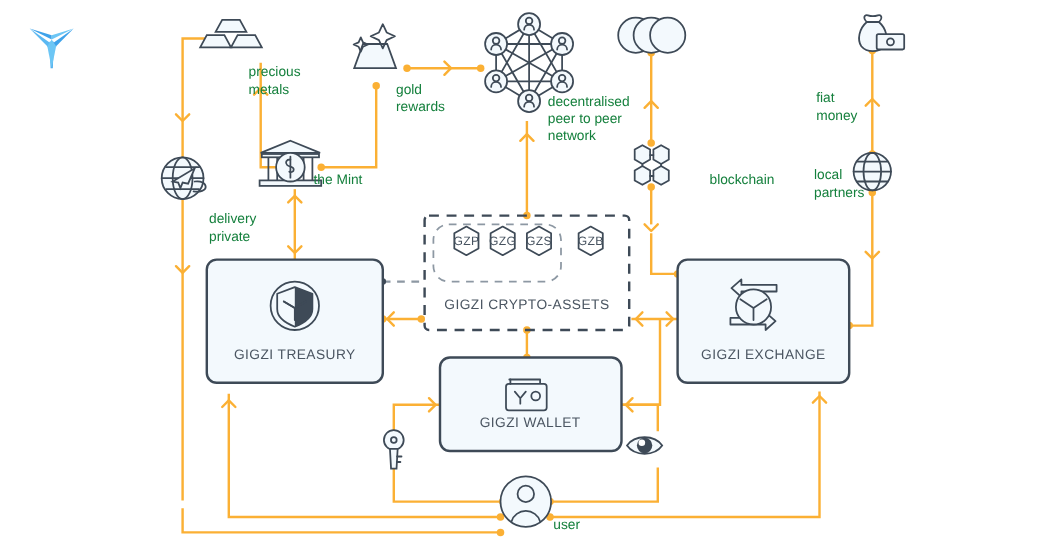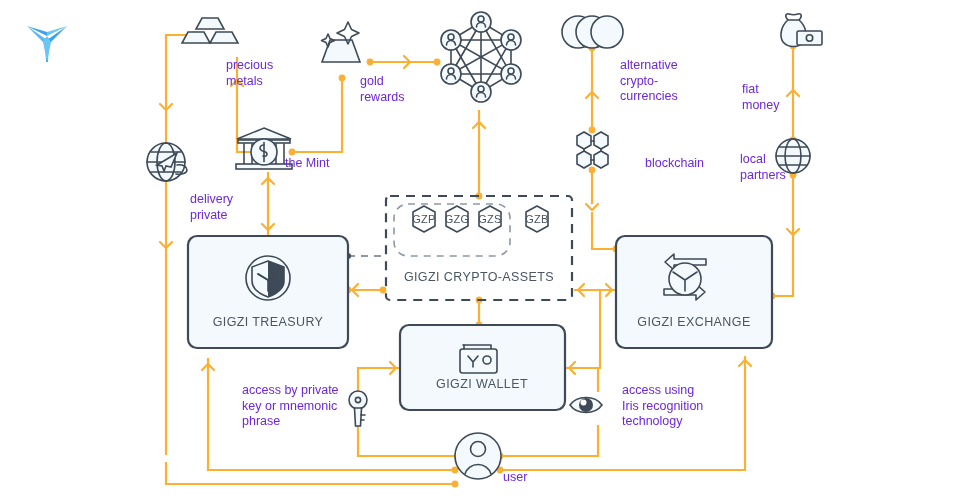--- a/index.html
+++ b/index.html
@@ -1,19 +1,19 @@
 <!DOCTYPE html>
 <html><head>
 <meta charset="utf-8">
 <style>
   html,body{margin:0;padding:0;background:#ffffff;}
   body{width:960px;height:502px;font-family:"Liberation Sans",sans-serif;overflow:hidden;}
   #stage{position:relative;width:960px;height:502px;background:#fff;}
   svg#diagram{position:absolute;left:0;top:0;width:960px;height:502px;}
-  .lbl{position:absolute;color:#6d28d9;font-size:12.5px;line-height:15.5px;font-family:"Liberation Sans",sans-serif;white-space:pre-line;}
+  .lbl{position:absolute;color:#15803d;font-size:12.5px;line-height:15.5px;font-family:"Liberation Sans",sans-serif;white-space:pre-line;}
   .boxlabel{fill:#4b5662;font-size:12.5px;letter-spacing:.4px;font-family:"Liberation Sans",sans-serif;}
   .hexlabel{fill:#46525f;font-size:11px;letter-spacing:.3px;font-family:"Liberation Sans",sans-serif;}
   .or{stroke:#fbb034;fill:none;stroke-width:2.2;}
   .ordot{fill:#fbb034;}
   .orhead{fill:none;stroke:#fbb034;stroke-width:2.2;stroke-linecap:round;stroke-linejoin:round;}
   .panel{fill:#f3f9fd;stroke:#3e4a57;stroke-width:2.2;}
   .dashbox{fill:none;stroke:#3e4a57;stroke-width:2.2;stroke-dasharray:9 7;}
   .dashinner{fill:none;stroke:#8d98a3;stroke-width:1.6;stroke-dasharray:7 6;}
   .ico{fill:none;stroke:#3e4a57;stroke-width:1.6;stroke-linecap:round;stroke-linejoin:round;}
   .icofill{fill:#f3f9fd;stroke:#3e4a57;stroke-width:1.6;}
@@ -325,32 +325,26 @@
       <path d="M42,6 L22,20 L24,24 Z" fill="#3ea2ea"></path>
       <path d="M20,18 L24,18 L23,42 L21,42 Z" fill="#47a9ec"></path>
       <path d="M22,16 L26,22 L22,42 L18,22 Z" fill="#6cc6f5"></path>
     </g>
   </svg>
 
   <div class="lbl" style="left:226px;top:58px;">precious
 metals</div>
   <div class="lbl" style="left:360px;top:74px;">gold
 rewards</div>
-  <div class="lbl" style="left:620px;top:58px;">alternative
-crypto-
-currencies</div>
+  <div class="lbl" style="left:498px;top:85px;">decentralised
+peer to peer
+network</div>
   <div class="lbl" style="left:742px;top:58px;margin-top:24px;">fiat
 money</div>
   <div class="lbl" style="left:285px;top:156px;">the Mint</div>
   <div class="lbl" style="left:618px;top:156px;margin-left:27px;">blockchain</div>
   <div class="lbl" style="left:740px;top:152px;">local
 partners</div>
   <div class="lbl" style="left:190px;top:192px;">delivery
 private</div>
-  <div class="lbl" style="left:242px;top:383px;">access by private
-key or mnemonic
-phrase</div>
-  <div class="lbl" style="left:622px;top:383px;">access using
-Iris recognition
-technology</div>
   <div class="lbl" style="left:503px;top:470px;">user</div>
 
 </div>
 
 </body></html>

